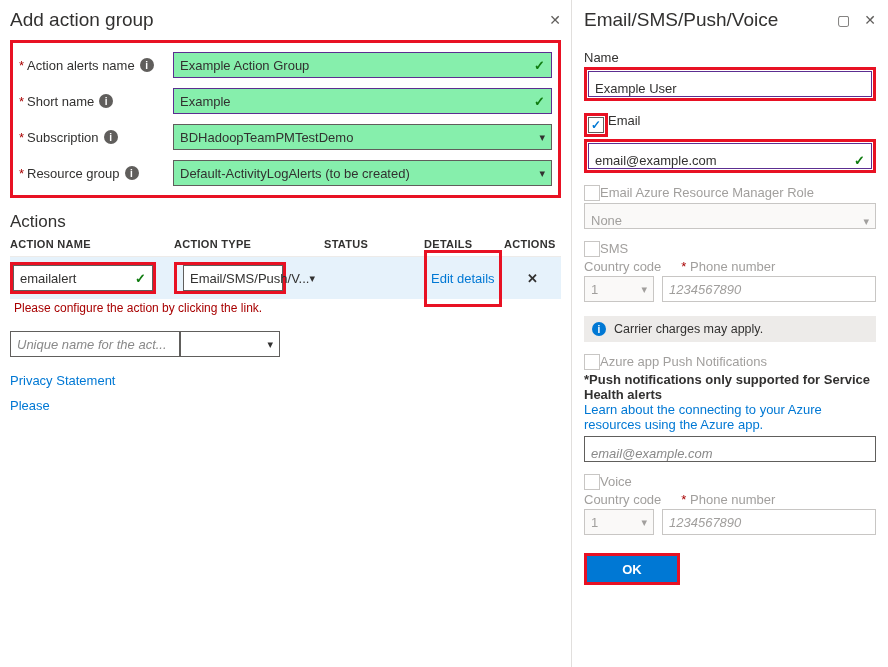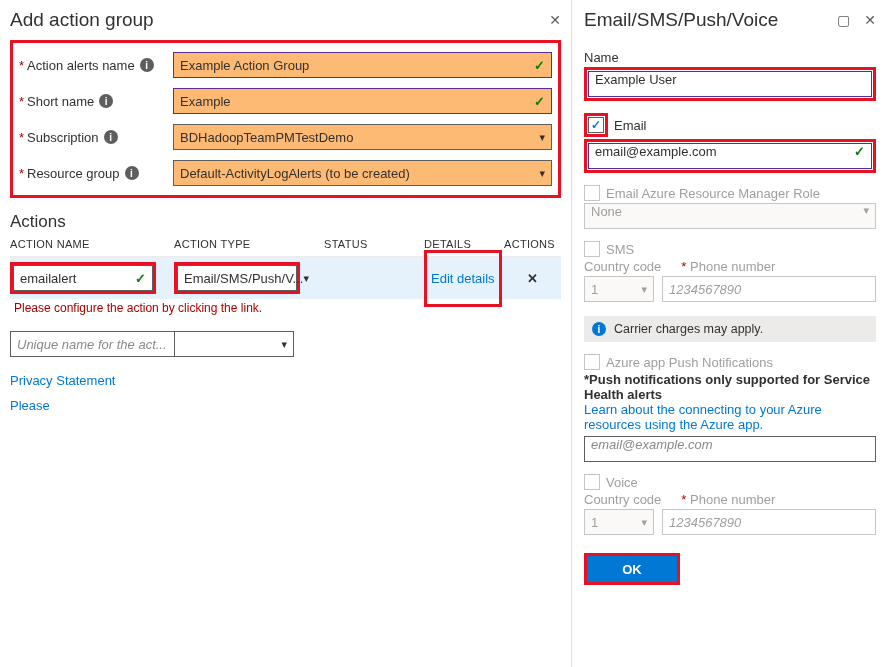--- a/index.html
+++ b/index.html
@@ -10,52 +10,52 @@
   .pane-header .title { flex: 1; }
   .hdr-icons { display:flex; gap:14px; color:#605e5c; }
   .hdr-icons span { cursor:pointer; font-size:14px; }
 
   
   .form-block { border: 3px solid #e81123; padding: 4px 6px; }
   .form-row { display:flex; align-items:center; height: 36px; }
   .form-row .req { color: #a80000; width: 8px; }
   .form-row .lbl { width: 146px; display:flex; align-items:center; gap:5px; color:#323130; }
   .info-ic { width:14px; height:14px; border-radius:50%; background:#605e5c; color:#fff; font-size:10px; display:inline-flex; align-items:center; justify-content:center; font-weight:bold; }
-  .fld { flex:1; height:26px; border:1px solid #605e5c; display:flex; align-items:center; padding:0 6px; justify-content:space-between; font-size:13px; background:#fdba74; }
+  .fld { flex:1; height:26px; border:1px solid #605e5c; display:flex; align-items:center; padding:0 6px; justify-content:space-between; font-size:13px; background:#86efac; }
   .fld.valid { border-color: #5c2e91; }
   .chk-mark { color:#107c10; font-weight:bold; }
   .chevron-down { font-size:11px; }
 
   .section-title { font-size:17px; margin-top:14px; margin-bottom:6px; }
-  .actions-head { display:flex; font-size:11px; font-weight:normal; color:#323130; letter-spacing:0.3px; border-bottom:1px solid #edebe9; padding-bottom:6px; }
+  .actions-head { display:flex; font-size:11px; font-weight:bold; color:#323130; letter-spacing:0.3px; border-bottom:1px solid #edebe9; padding-bottom:6px; }
   .actions-head > div:nth-child(1){width:164px;}
   .actions-head > div:nth-child(2){width:150px;}
   .actions-head > div:nth-child(3){width:100px;}
   .actions-head > div:nth-child(4){width:80px;}
   .actions-head > div:nth-child(5){flex:1;}
 
   .action-row { display:flex; align-items:center; height:42px; }
   .action-row.hl { background:#e6f2fb; }
   .action-row .c1{width:164px;} .action-row .c2{width:150px;} .action-row .c3{width:100px;}
   .action-row .c4{width:80px;} .action-row .c5{flex:1; text-align:center;}
   .rb { border:3px solid #e81123; display:inline-block; }
   .mini-fld { width:140px; height:26px; border:1px solid #605e5c; display:flex; align-items:center; padding:0 6px; justify-content:space-between; font-size:13px; background:#fff; }
   .mini-fld.placeholder { color:#898989; font-style:italic; width:170px; }
-  .mini-fld.type { width:120px; }
+  .mini-fld.type { width:100px;margin-left:6px; }
   .link { color:#0078d4; cursor:pointer; }
   .errline { color:#a80000; font-size:12px; margin:2px 0 8px 4px; }
   .close-x { font-weight:bold; color:#323130; cursor:pointer; }
 
   
   .r-lbl { margin-top:10px; margin-bottom:2px; font-size:13px; }
   .rb-field { border:3px solid #e81123; padding:1px; }
-  .r-input { width:100%; height:26px; border:1px solid #5c2e91; display:flex; align-items:flex-start; padding:0 6px; justify-content:space-between; font-size:13px; }
+  .r-input { width:100%; height:26px; border:1px solid #5c2e91; display:flex; align-items:flex-end; padding:0 6px; justify-content:space-between; font-size:13px; }
   .r-input.gray { border-color:#605e5c; color:#898989; font-style:italic; }
   .r-input.dis { border-color:#c8c6c4; background:#faf9f8; color:#a19f9d; }
-  .chkbox-row { display:flex; align-items:center; gap:6px; margin-top:12px; }
+  .chkbox-row { display:flex; align-items:flex-start; margin-top:12px; }
   .chkbox { width:16px; height:16px; border:1px solid #605e5c; display:flex; align-items:center; justify-content:center; font-size:12px; color:#0078d4; background:#fff; }
   .chkbox.dis { border-color:#c8c6c4; color:#a19f9d; }
   .chkbox.checked::after{content:"✓"; font-weight:bold;}
   .sub-dis { color:#a19f9d; }
   .phone-row { display:flex; gap:8px; margin-top:2px; }
   .cc-sel { width:70px; height:26px; border:1px solid #c8c6c4; background:#faf9f8; color:#a19f9d; display:flex; align-items:center; justify-content:space-between; padding:0 6px; }
   .pn-fld { flex:1; height:26px; border:1px solid #c8c6c4; background:#fff; color:#a19f9d; display:flex; align-items:center; padding:0 6px; font-style:italic; }
   .banner { background:#edebe9; display:flex; align-items:center; gap:8px; padding:6px 8px; margin-top:14px; font-size:12.5px; }
   .banner .info-ic { background:#0078d4; }
   .bold { font-weight:600; }

